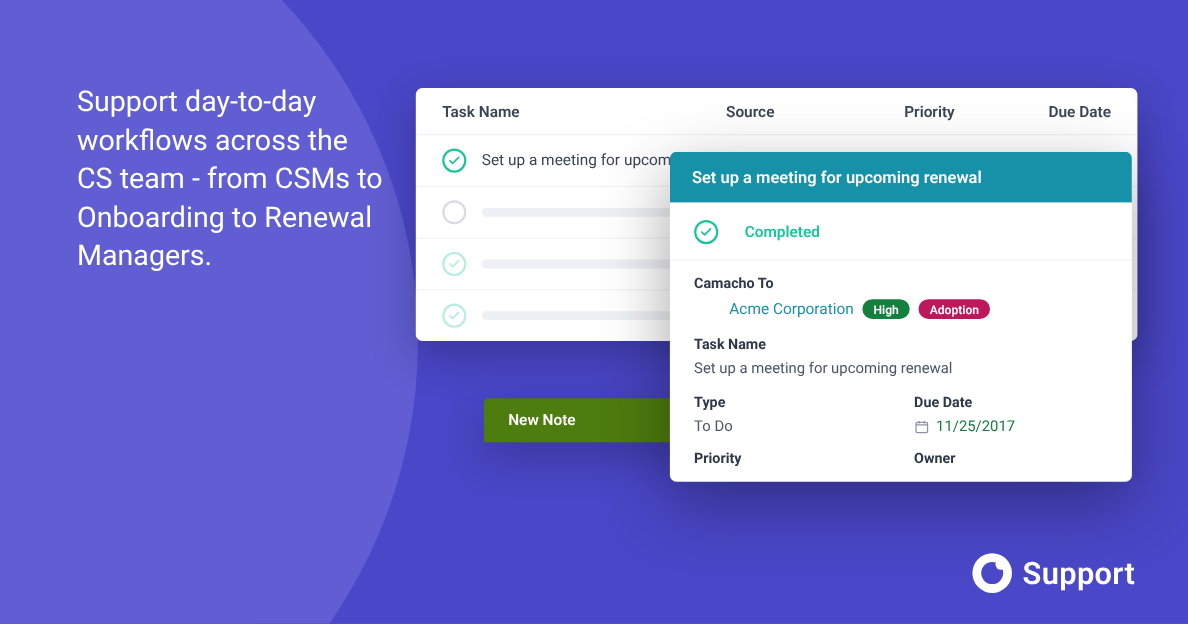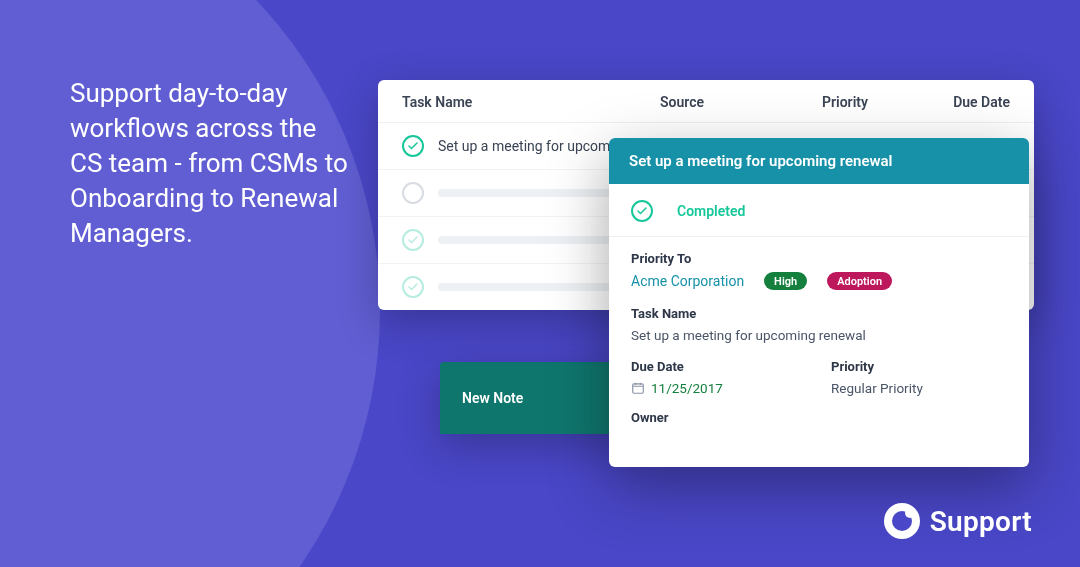--- a/index.html
+++ b/index.html
@@ -77,50 +77,50 @@
   .check.done-faint { border: 2px solid #b7ece0; color: #b7ece0; }
   .check svg { width: 12px; height: 12px; }
   .task-label { color: #3a4454; font-size: 14px; }
   .placeholder { height: 8px; border-radius: 4px; background: #edf0f4; flex: 1; max-width: 220px; }
 
   
   .card-newnote {
     position: absolute;
     left: 440px; top: 362px;
     width: 190px;
-    background: #0f766e;
+    background: #4d7c0f;
     color: #ffffff;
-    padding: 28px 22px;
+    padding: 12px 22px;
     border-radius: 4px 4px 0 0;
     font-size: 14px; font-weight: 600;
     box-shadow: 0 12px 40px rgba(0,0,0,0.25);
     z-index: 2;
   }
 
   
   .card-detail {
     position: absolute;
     left: 609px; top: 138px;
     width: 420px;
     background: #ffffff;
     border-radius: 6px;
     box-shadow: 0 20px 60px rgba(0,0,0,0.35);
     z-index: 4;
     overflow: hidden;
   }
   .detail-header { background: #1791a8; color: #ffffff; padding: 14px 20px; font-size: 15px; font-weight: 600; }
-  .detail-body { padding: 16px 22px 36px; }
+  .detail-body { padding: 16px 22px 7px; }
   .status-line { display: flex; align-items: center; gap: 10px; margin-bottom: 14px; }
   .status-line .check { border: 2px solid #16c79a; color: #16c79a; width: 22px; height: 22px; }
   .status-text { color: #16c79a; font-weight: 600; font-size: 14px; }
   .sep { height: 1px; background: #eef0f3; margin: 0 -22px 14px; }
 
   .section-label { color: #2d3748; font-size: 13px; font-weight: 700; margin-bottom: 6px; }
   .section-value { color: #4a5568; font-size: 13.5px; }
-  .related-row { display: flex; align-items: center; gap: 20px; margin-bottom: 16px; flex-wrap: wrap; }
+  .related-row { display: flex; align-items: center; gap: 8px; margin-bottom: 16px; flex-wrap: wrap; margin-left: 32px; }
   .link-text { color: #1791a8; font-size: 14px; }
   .pill { display: inline-flex; align-items: center; height: 18px; padding: 0 10px; border-radius: 9px; font-size: 11px; font-weight: 600; color: #ffffff; }
   .pill.high { background: #15803d; }
   .pill.adoption { background: #be185d; color: #ffffff; }
 
   .taskname-block { margin-bottom: 16px; }
 
   .grid-two { display: grid; grid-template-columns: 1fr 1fr; column-gap: 24px; row-gap: 14px; }
   .due-line { display: flex; align-items: center; gap: 6px; color: #15803d; font-size: 13.5px; }
   .cal-icon { width: 14px; height: 14px; color: #8a94a6; }
@@ -182,48 +182,51 @@
       <span class="check">
         <svg viewBox="0 0 24 24" fill="none" stroke="currentColor" stroke-width="3" stroke-linecap="round" stroke-linejoin="round">
             <polyline points="20 6 9 17 4 12"></polyline>
           </svg>
       </span>
       <span class="status-text">Completed</span>
     </div>
 
     <div class="sep"></div>
 
-    <div class="section-label">Priority To</div>
+    <div class="section-label">Camacho To</div>
     <div class="related-row">
       <span class="link-text">Acme Corporation</span>
       <span class="pill high">High</span>
       <span class="pill adoption">Adoption</span>
     </div>
 
     <div class="taskname-block">
       <div class="section-label">Task Name</div>
       <div class="section-value">Set up a meeting for upcoming renewal</div>
     </div>
 
     <div class="grid-two">
+      <div>
+        <div class="section-label">Type</div>
+        <div class="section-value">To Do</div>
+      </div>
       <div>
         <div class="section-label">Due Date</div>
         <div class="due-line">
           <svg class="cal-icon" viewBox="0 0 24 24" fill="none" stroke="currentColor" stroke-width="2">
               <rect x="3" y="5" width="18" height="16" rx="2"></rect>
               <line x1="3" y1="9" x2="21" y2="9"></line>
               <line x1="8" y1="3" x2="8" y2="7"></line>
               <line x1="16" y1="3" x2="16" y2="7"></line>
             </svg>
           <span>11/25/2017</span>
         </div>
       </div>
       <div>
         <div class="section-label">Priority</div>
-        <div class="section-value">Regular Priority</div>
       </div>
       <div>
         <div class="section-label">Owner</div>
       </div>
     </div>
   </div>
 </div>
 
 <div class="logo-area">
   <div class="logo-mark"></div>

